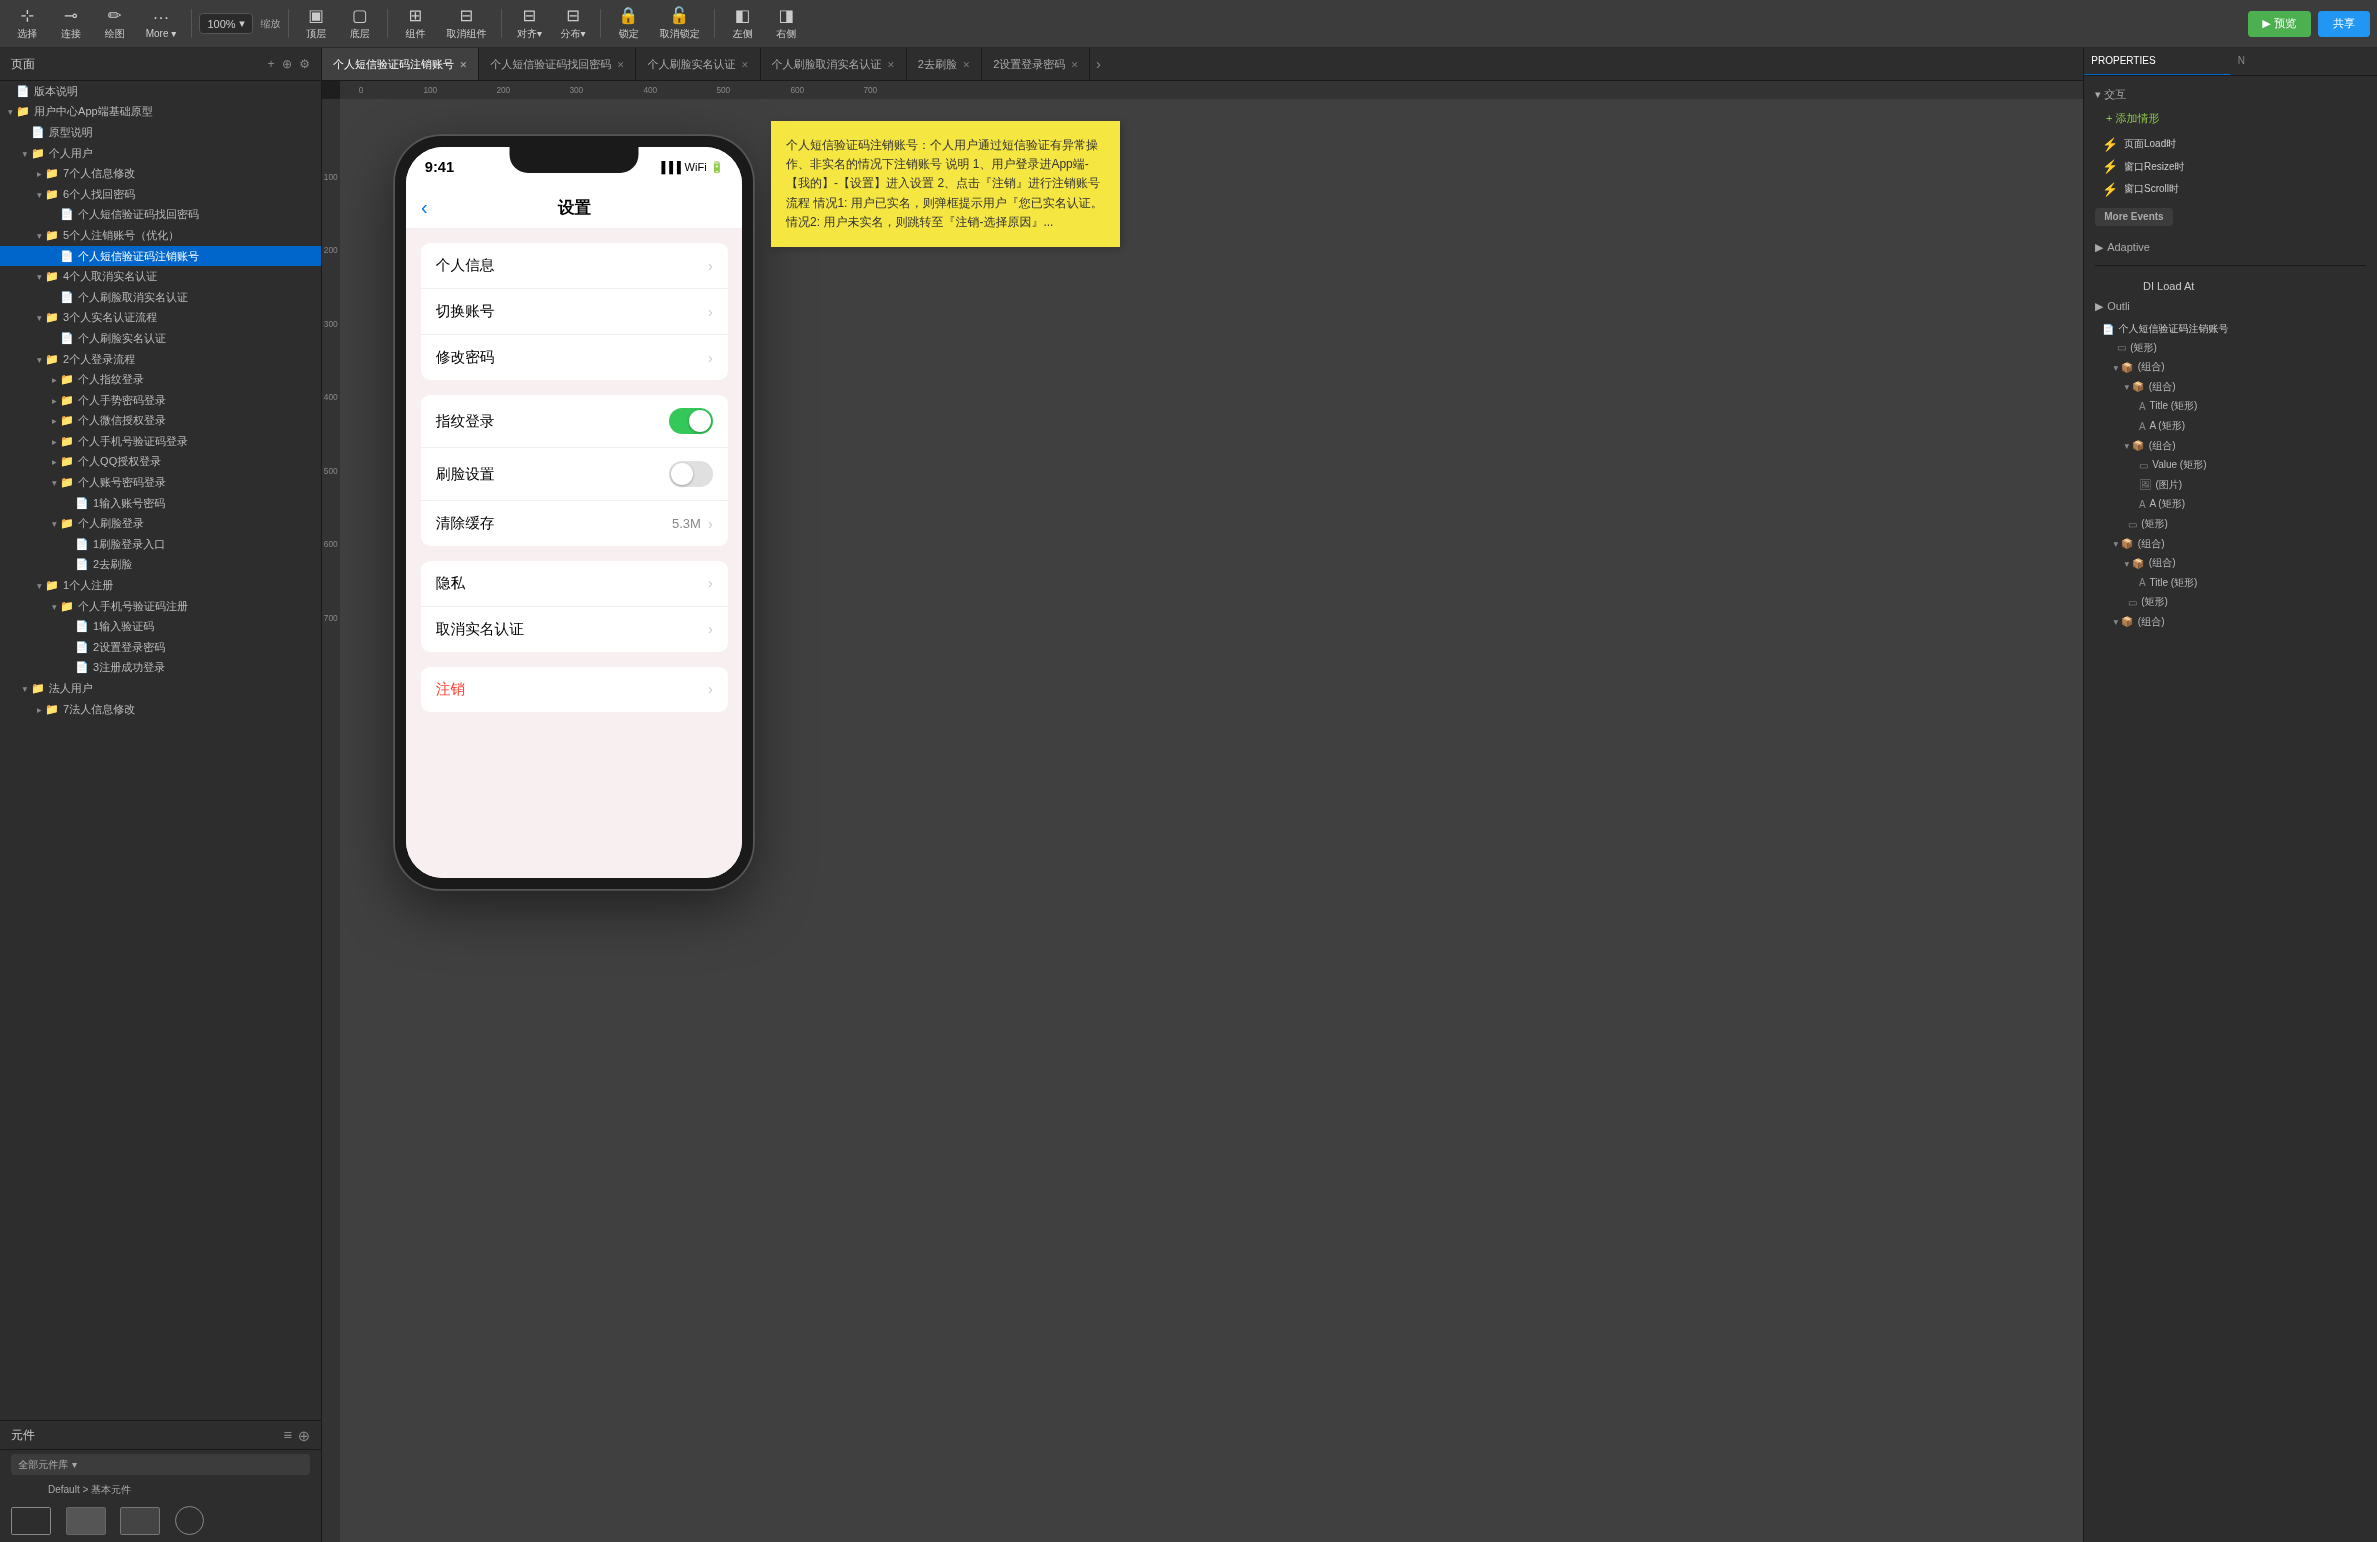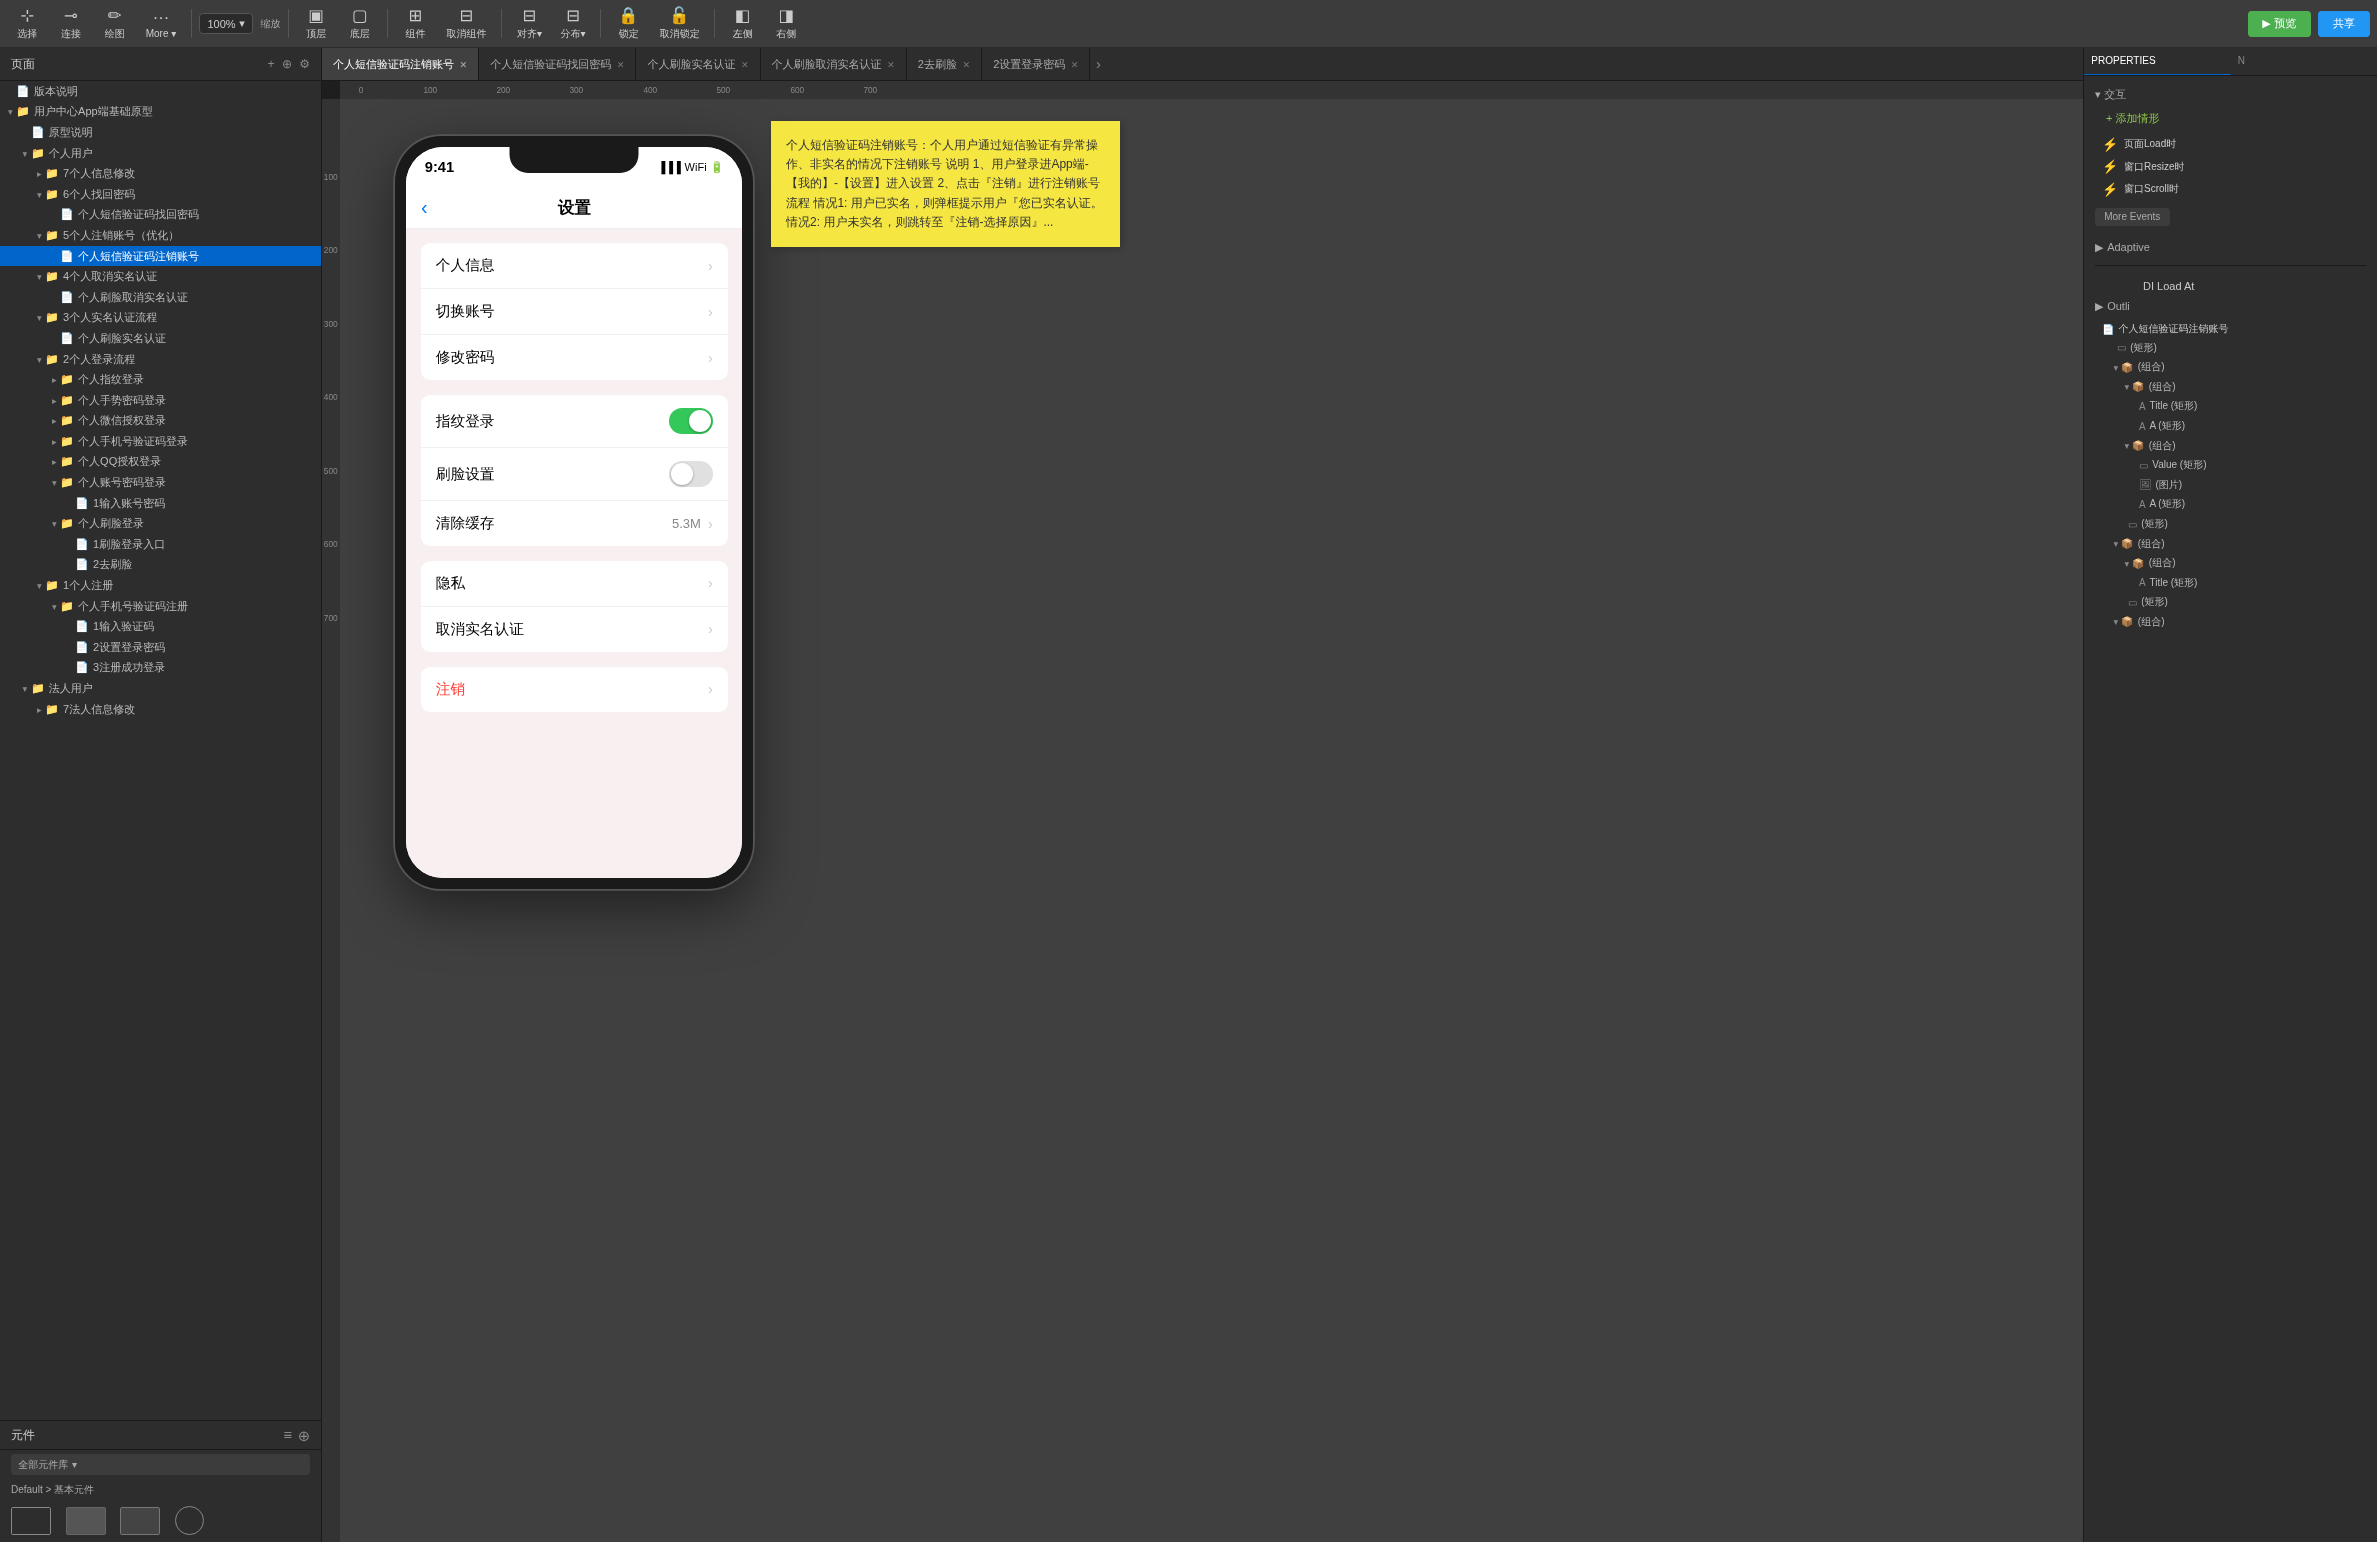--- a/index.html
+++ b/index.html
@@ -75,21 +75,21 @@
     .right-panel-tabs { display: flex; border-bottom: 0.9px solid #1a1a1a; }
     .right-panel-tab { flex: 1; text-align: left; padding: 7.3px; font-size: 10px; color: #888; cursor: pointer; border-bottom: 1.8px solid transparent; }
     .right-panel-tab.active { color: #fff; border-bottom-color: #0066cc; }
     .right-panel-content { flex: 1; overflow-y: auto; padding: 11px; }
     .right-panel-content::-webkit-scrollbar { width: 5.5px; }
     .right-panel-content::-webkit-scrollbar-thumb { background: #555; border-radius: 2.8px; }
 
     .section-header { display: flex; align-items: center; color: #aaa; font-size: 11px; margin-bottom: 7.3px; gap: 3.7px; }
     .interaction-item { display: flex; align-items: center; gap: 5.5px; padding: 3.7px 0; color: #ccc; font-size: 10px; }
     .interaction-item .icon-trigger { color: #8BC34A; font-size: 13px; }
-    .more-events-btn { background: #3c3c3c; border: none; color: #aaa; padding: 3.7px 9.2px; border-radius: 3.7px; font-size: 10px; cursor: pointer; margin-top: 7.3px; }
+    .more-events-btn { background: #3c3c3c; border: none; color: #aaa; padding: 3.7px 9.2px; border-radius: 3.7px; font-size: 10px; cursor: pointer; margin-top: 7.3px; font-weight: bold; }
     .adaptive-section { margin-top: 14.7px; }
 
     
     .outline-section { margin-top: 0; }
     .outline-item { display: flex; align-items: center; padding: 2.8px 3.7px; color: #bbb; font-size: 10px; cursor: pointer; }
     .bottom-header { padding: 5.5px 11px; display: flex; align-items: center; justify-content: space-between; border-bottom: 0.9px solid #1a1a1a; }
     .bottom-header-title { color: #ccc; font-size: 12px; }
     .component-filter { background: #3c3c3c; border: none; border-radius: 3.7px; padding: 3.7px 7.3px; color: #aaa; font-size: 10px; display: flex; align-items: center; gap: 3.7px; cursor: pointer; }
     .component-item { display: flex; flex-direction: column; align-items: center; gap: 3.7px; cursor: pointer; }
 
@@ -383,21 +383,21 @@
           <span style="color:#888;cursor:pointer;">≡</span>
           <span style="color:#888;cursor:pointer;">⊕</span>
         </div>
       </div>
       <div style="padding:3.7px 11px 3.7px;">
         <div class="component-filter">
           <span>全部元件库</span>
           <span>▾</span>
         </div>
       </div>
-      <div style="padding:3.7px 11px 1.8px;color:#aaa;font-size:10px;">Default &gt; 基本元件</div>
+      <div style="padding:3.7px 11px 1.8px;color:#aaa;font-size:10px;margin-left:37px;">Default &gt; 基本元件</div>
       <div style="padding:7.3px 11px;display:flex;gap:14.7px;align-items:flex-end;">
         <div class="component-item">
           <div style="width:40px;height:27.5px;border:1.8px solid #888;background:transparent;border-radius:1.8px;"></div>
         </div>
         <div class="component-item">
           <div style="width:40px;height:27.5px;border:1.8px solid #666;background:#555;border-radius:1.8px;"></div>
         </div>
         <div class="component-item">
           <div style="width:40px;height:27.5px;border:1.8px solid #777;background:#444;border-radius:1.8px;"></div>
         </div>

